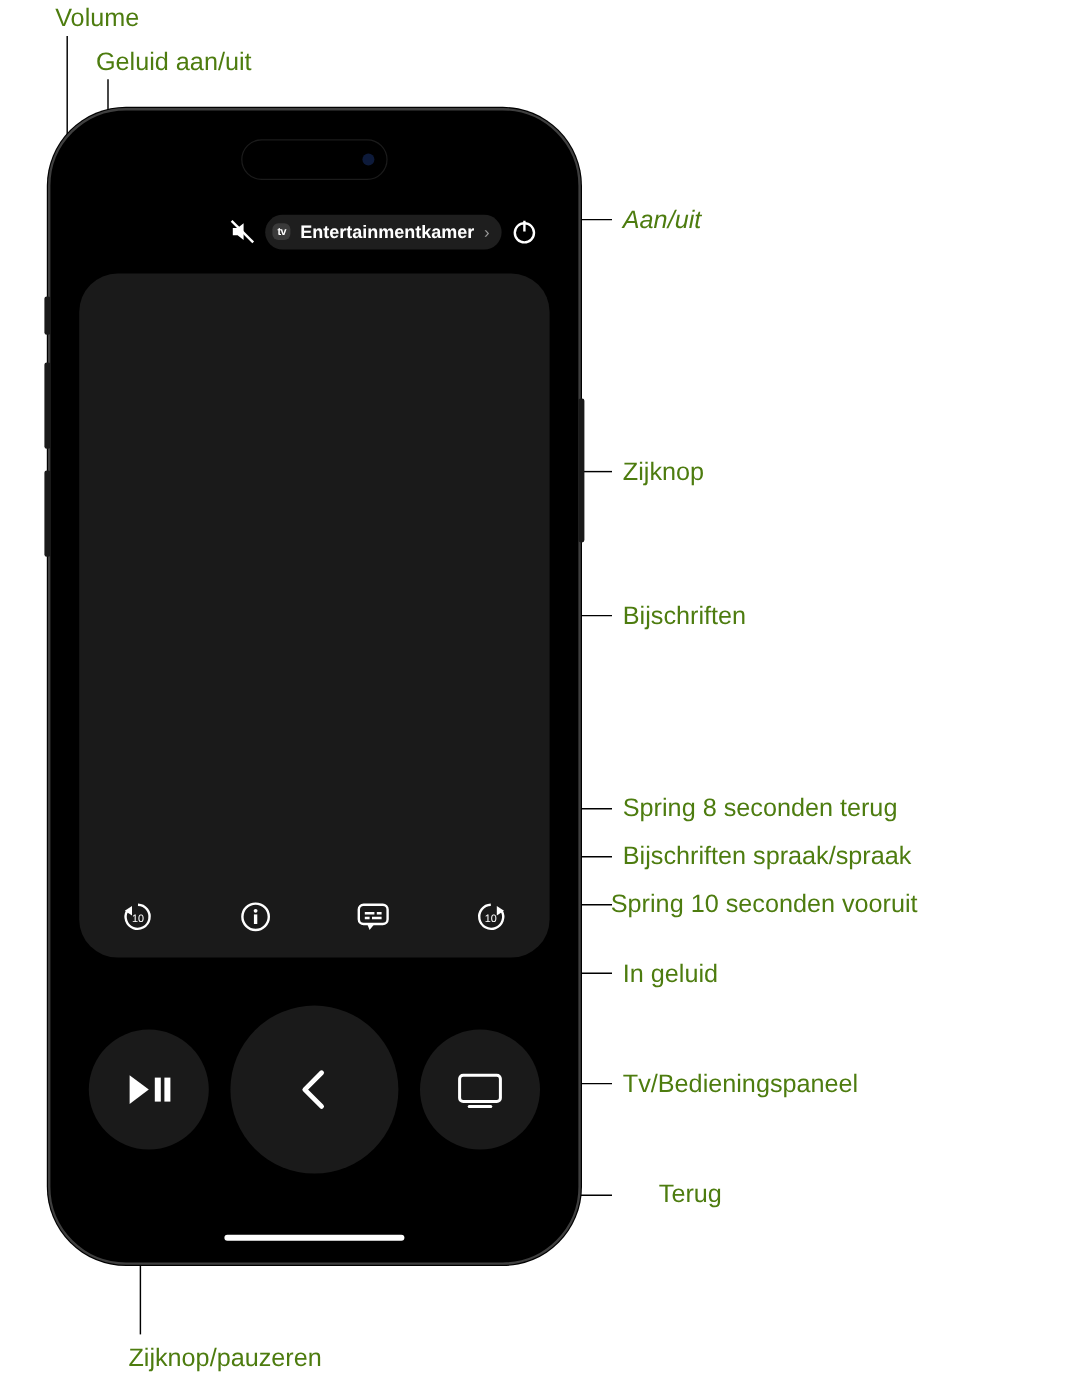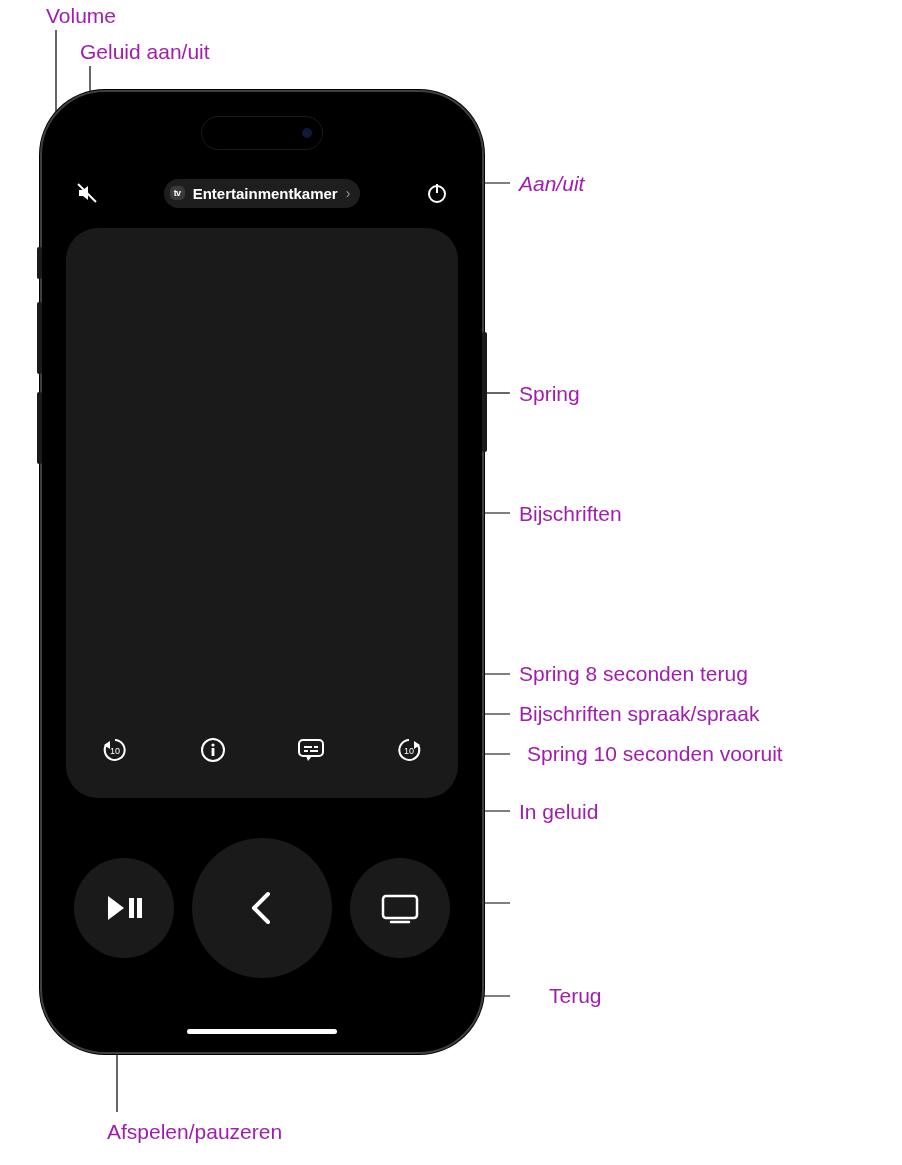--- a/index.html
+++ b/index.html
@@ -60,21 +60,21 @@
     right: 10px; top: 50%; transform: translateY(-50%);
     width: 10px; height: 10px; border-radius: 50%;
     background: #0d1a3a;
   }
   
   .topbar {
     position: absolute;
     top: 80px; left: 0; right: 0;
     display: flex;
     align-items: center;
-    justify-content: space-between;
+    justify-content: flex-end;
     gap: 4px;
     padding: 0 24px;
     color: #fff;
   }
   .mute-btn {
     width: 30px; height: 30px;
     display:flex;align-items:center;justify-content:center;
     color:#fff;
   }
   .device-chip {
@@ -107,21 +107,21 @@
     position: absolute;
     top: 130px;
     left: 18px;
     right: 18px;
     height: 570px;
     background: #1a1a1a;
     border-radius: 32px;
   }
   .touch-row {
     position: absolute;
-    left: 0; right: 0; bottom: 30px;
+    left: 0; right: 0; bottom: 16px;
     display: flex;
     justify-content: space-around;
     align-items: flex-start;
     padding: 0 0;
   }
   .tiny-btn {
     width: 36px; height: 36px;
     display:flex;align-items:center;justify-content:center;
     color:#fff;
   }
@@ -145,21 +145,21 @@
   .round.lg { width: 140px; height: 140px; }
   .home-indicator {
     position: absolute;
     bottom: 12px; left: 50%; transform: translateX(-50%);
     width: 150px; height: 5px; background:#fff; border-radius: 3px;
   }
   
   .callout {
     position: absolute;
     font-size: 21px;
-    color: #a21caf;
+    color: #4d7c0f;
     white-space: nowrap;
   }
   
   svg.leaders {
     position: absolute;
     left: 0; top: 0;
     width: 902px; height: 1165px;
     pointer-events: none;
   }
   svg.leaders path, svg.leaders line {
@@ -169,28 +169,29 @@
   }
 </style>
 </head>
 <body>
 
 <div class="stage">
 
   <div class="callout" style="left:46px; top:4px;">Volume</div>
   <div class="callout" style="left:80px; top:40px;">Geluid aan/uit</div>
   <div class="callout" style="left:519px; top:172px;font-style:italic;">Aan/uit</div>
-  <div class="callout" style="left:519px; top:382px;">Spring</div>
+  <div class="callout" style="left:519px; top:382px;">Zijknop</div>
   <div class="callout" style="left:519px; top:502px;">Bijschriften</div>
   <div class="callout" style="left:519px; top:662px;">Spring 8 seconden terug</div>
   <div class="callout" style="left:519px; top:702px;">Bijschriften spraak/spraak</div>
-  <div class="callout" style="left:527px; top:742px;">Spring 10 seconden vooruit</div>
+  <div class="callout" style="left:509px; top:742px;">Spring 10 seconden vooruit</div>
   <div class="callout" style="left:519px; top:800px;">In geluid</div>
+  <div class="callout" style="left:519px; top:892px;">Tv/Bedieningspaneel</div>
   <div class="callout" style="left:549px; top:984px;">Terug</div>
-  <div class="callout" style="left:107px; top:1120px;">Afspelen/pauzeren</div>
+  <div class="callout" style="left:107px; top:1120px;">Zijknop/pauzeren</div>
 
   <svg class="leaders">
 
     <path d="M56 30 V 360 H 40"></path>
 
     <path d="M90 66 V 174"></path>
 
     <path d="M510 183 H 444"></path>
 
     <path d="M510 393 H 486"></path>

